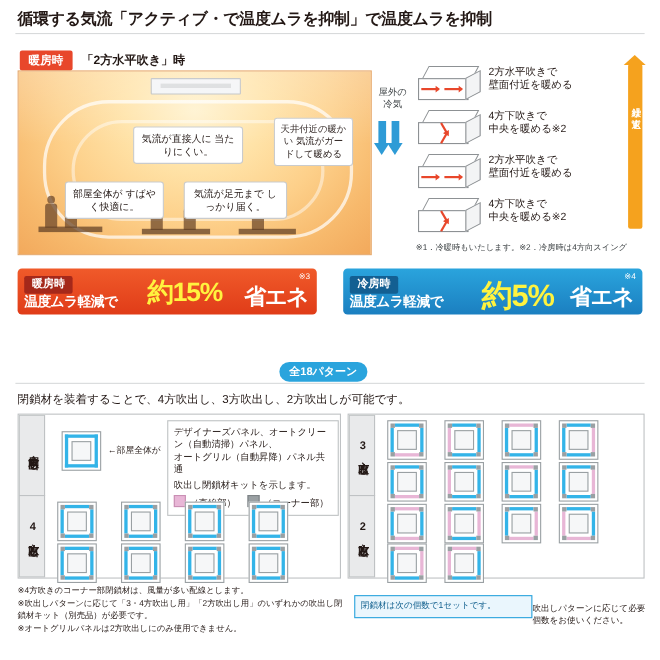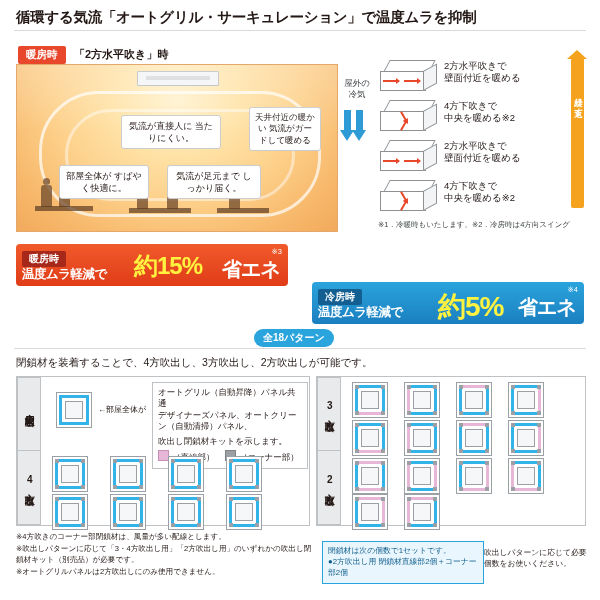--- a/index.html
+++ b/index.html
@@ -175,21 +175,21 @@
     position:absolute;left:322px;top:541px;width:150px;border:1px solid #2aa4dd;background:#eaf6fd;
     font-size:7.8px;line-height:1.4;color:#0d5d8c;padding:4px 5px;
   }
   .rightnote{position:absolute;left:484px;top:548px;width:104px;font-size:7.8px;line-height:1.4;}
 </style>
 </head>
 <body>
 
 <div class="page">
 
-  <div class="sec1-title">循環する気流「オートグリル・サーキュレーション」で温度ムラを抑制</div>
+  <div class="sec1-title">循環する気流「アクティブ・で温度ムラを抑制」で温度ムラを抑制</div>
   <div class="sec1-rule"></div>
 
   <div class="tag-red" style="left:18px;top:46px;">暖房時</div>
   <div class="label-plain" style="left:74px;top:47px;">「2方水平吹き」時</div>
 
   <div class="room">
     <div class="ceiling-unit">
         <i></i>
       </div>
 
@@ -289,21 +289,21 @@
   </div>
 
   <div class="banner banner-red" style="left:16px;top:244px;width:272px;">
     <div class="cap" style="background:#a5281a;">暖房時</div>
     <div class="txt" style="top:22px;">温度ムラ軽減で</div>
     <div class="big" style="left:118px;top:6px;font-size:24px;color:#fff33f;">約15%</div>
     <div class="big" style="left:206px;top:12px;font-size:20px;">省エネ</div>
     <div class="small-note" style="right:6px;top:3px;color:#fff;">※3</div>
   </div>
 
-  <div class="banner banner-blue" style="left:312px;top:244px;width:272px;margin-top:38px;">
+  <div class="banner banner-blue" style="left:312px;top:244px;width:272px;">
     <div class="cap" style="background:#135f92;">冷房時</div>
     <div class="txt" style="top:22px;">温度ムラ軽減で</div>
     <div class="big" style="left:126px;top:6px;font-size:28px;color:#fff33f;">約5%</div>
     <div class="big" style="left:206px;top:12px;font-size:20px;">省エネ</div>
     <div class="small-note" style="right:6px;top:3px;color:#fff;">※4</div>
   </div>
 
   <div class="pill" style="left:254px;top:329px;">全18パターン</div>
   <div class="sec2-rule"></div>
   <div class="sec2-lead">閉鎖材を装着することで、4方吹出し、3方吹出し、2方吹出しが可能です。</div>
@@ -319,22 +319,22 @@
   <div class="ceil" style="left:56px;top:392px;">
     <div class="inner"></div>
     <div class="blow" style="left:2px;top:2px;right:2px;height:3px;"></div>
     <div class="blow" style="left:2px;bottom:2px;right:2px;height:3px;"></div>
     <div class="blow" style="left:2px;top:2px;bottom:2px;width:3px;"></div>
     <div class="blow" style="right:2px;top:2px;bottom:2px;width:3px;"></div>
   </div>
   <div class="blow-label" style="left:98px;top:404px;">←部屋全体が</div>
 
   <div class="legend" style="left:152px;top:382px;width:144px;">
+    <div>デザイナーズパネル、オートクリーン（自動清掃）パネル、</div>
     <div>オートグリル（自動昇降）パネル共通</div>
-    <div>デザイナーズパネル、オートクリーン（自動清掃）パネル、</div>
     <div style="margin-top:3px;">吹出し閉鎖材キットを示します。</div>
     <div style="margin-top:3px;">
       <span class="sw sw-pink"></span><span>（直線部）</span>
       <span class="sw sw-gray" style="margin-left:8px;"></span><span>（コーナー部）</span>
     </div>
   </div>
 
   <div class="ceil" style="left:52px;top:456px;">
     <div class="inner"></div>
     <div class="blow" style="left:6px;top:2px;width:22px;height:3px;"></div>
@@ -593,18 +593,17 @@
 
   <div class="footnotes">
     <div>※4方吹きのコーナー部閉鎖材は、風量が多い配線とします。</div>
     <div>※吹出しパターンに応じて「3・4方吹出し用」「2方吹出し用」のいずれかの吹出し閉鎖材キット（別売品）が必要です。</div>
     <div>※オートグリルパネルは2方吹出しにのみ使用できません。</div>
 
   </div>
 
   <div class="bluebox">
     <div>閉鎖材は次の個数で1セットです。</div>
-    <div>●2方吹出し用 閉鎖材直線部2個＋コーナー部2個</div>
   </div>
 
   <div class="rightnote">吹出しパターンに応じて必要個数をお使いください。</div>
 
 </div>
 
 </body></html>

